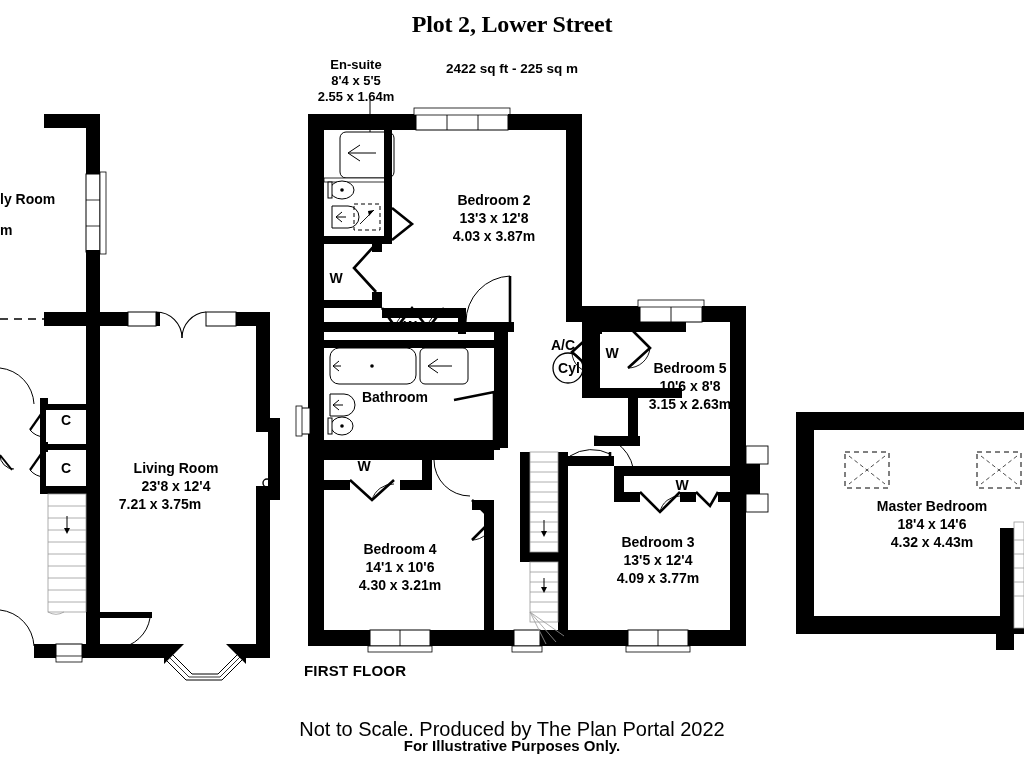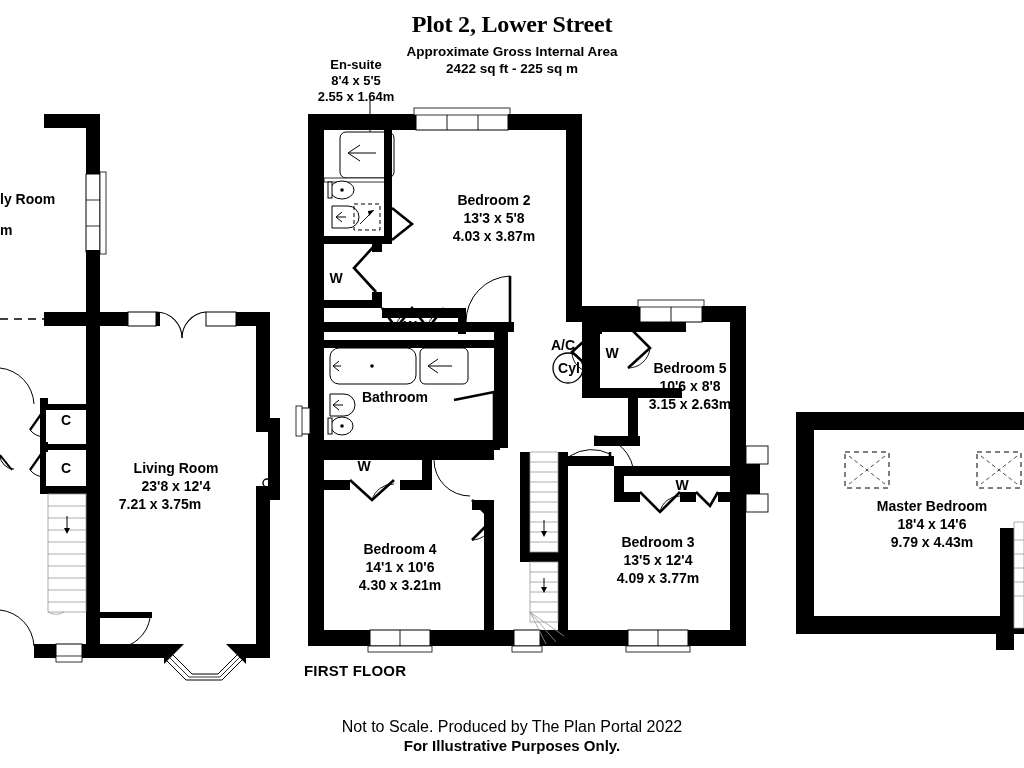--- a/index.html
+++ b/index.html
@@ -60,21 +60,21 @@
   .tiny-label {
     font-size: 14px;
     font-weight: bold;
   }
   .floor-label {
     font-size: 15px;
     font-weight: bold;
     letter-spacing: 0.2px;
   }
   .footer-1 {
-    font-size: 16px;
+    font-size: 20px;
     font-weight: normal;
   }
   .footer-2 {
     font-size: 15px;
     font-weight: bold;
   }
   .leftcrop {
     text-align: left;
   }
 </style>
@@ -452,39 +452,38 @@
         <line x1="1014" y1="540" x2="1024" y2="540" stroke="#999" stroke-width="0.8"></line>
         <line x1="1014" y1="554" x2="1024" y2="554" stroke="#999" stroke-width="0.8"></line>
         <line x1="1014" y1="568" x2="1024" y2="568" stroke="#999" stroke-width="0.8"></line>
         <line x1="1014" y1="582" x2="1024" y2="582" stroke="#999" stroke-width="0.8"></line>
         <line x1="1014" y1="596" x2="1024" y2="596" stroke="#999" stroke-width="0.8"></line>
       </g>
     </g>
   </svg>
 
   <div class="tx title" style="left:312px; top:10px; width:400px;font-family:Liberation Serif, serif;">Plot 2, Lower Street</div>
-  <div class="tx subtitle" style="left:312px; top:44px; width:400px;">Approximate Gross Internal Area</div>
   <div class="tx subtitle" style="left:312px; top:61px; width:400px;">2422 sq ft - 225 sq m</div>
 
   <div class="tx small-label" style="left:288px; top:57px; width:136px;">En-suite</div>
   <div class="tx small-label" style="left:288px; top:73px; width:136px;">8'4 x 5'5</div>
   <div class="tx small-label" style="left:288px; top:89px; width:136px;">2.55 x 1.64m</div>
 
   <div class="tx room-name leftcrop" style="left:0px; top:191px; width:120px;">ly Room</div>
   <div class="tx room-dim leftcrop" style="left:0px; top:222px; width:120px;">m</div>
 
   <div class="tx tiny-label" style="left:48px; top:412px; width:36px;">C</div>
   <div class="tx tiny-label" style="left:48px; top:460px; width:36px;">C</div>
 
   <div class="tx room-name" style="left:108px; top:460px; width:136px;">Living Room</div>
   <div class="tx room-dim" style="left:108px; top:478px; width:136px;">23'8 x 12'4</div>
   <div class="tx room-dim" style="left:92px; top:496px; width:136px;">7.21 x 3.75m</div>
 
   <div class="tx room-name" style="left:426px; top:192px; width:136px;">Bedroom 2</div>
-  <div class="tx room-dim" style="left:426px; top:210px; width:136px;">13'3 x 5'8</div>
+  <div class="tx room-dim" style="left:426px; top:210px; width:136px;">13'3 x 12'8</div>
   <div class="tx room-dim" style="left:426px; top:228px; width:136px;">4.03 x 3.87m</div>
 
   <div class="tx tiny-label" style="left:318px; top:270px; width:36px;">W</div>
   <div class="tx tiny-label" style="left:392px; top:318px; width:36px;">W</div>
   <div class="tx tiny-label" style="left:346px; top:458px; width:36px;">W</div>
   <div class="tx tiny-label" style="left:594px; top:345px; width:36px;">W</div>
   <div class="tx tiny-label" style="left:664px; top:477px; width:36px;">W</div>
 
   <div class="tx room-name" style="left:340px; top:389px; width:110px;">Bathroom</div>
 
@@ -498,20 +497,20 @@
   <div class="tx room-name" style="left:332px; top:541px; width:136px;">Bedroom 4</div>
   <div class="tx room-dim" style="left:332px; top:559px; width:136px;">14'1 x 10'6</div>
   <div class="tx room-dim" style="left:332px; top:577px; width:136px;">4.30 x 3.21m</div>
 
   <div class="tx room-name" style="left:590px; top:534px; width:136px;">Bedroom 3</div>
   <div class="tx room-dim" style="left:590px; top:552px; width:136px;">13'5 x 12'4</div>
   <div class="tx room-dim" style="left:590px; top:570px; width:136px;">4.09 x 3.77m</div>
 
   <div class="tx room-name" style="left:862px; top:498px; width:140px;">Master Bedroom</div>
   <div class="tx room-dim" style="left:862px; top:516px; width:140px;">18'4 x 14'6</div>
-  <div class="tx room-dim" style="left:862px; top:534px; width:140px;">9.79 x 4.43m</div>
+  <div class="tx room-dim" style="left:862px; top:534px; width:140px;">4.32 x 4.43m</div>
 
   <div class="tx floor-label leftcrop" style="left:304px; top:662px; width:220px;">FIRST FLOOR</div>
 
   <div class="tx footer-1" style="left:262px; top:718px; width:500px;">Not to Scale. Produced by The Plan Portal 2022</div>
   <div class="tx footer-2" style="left:262px; top:737px; width:500px;">For Illustrative Purposes Only.</div>
 
 </div>
 
 </body></html>

